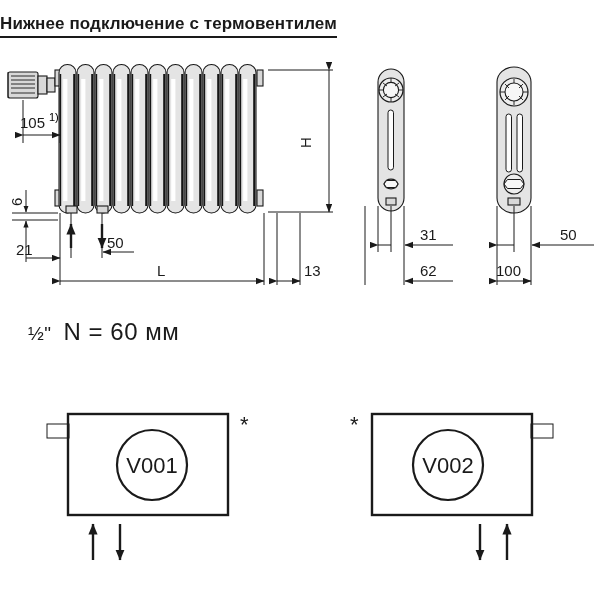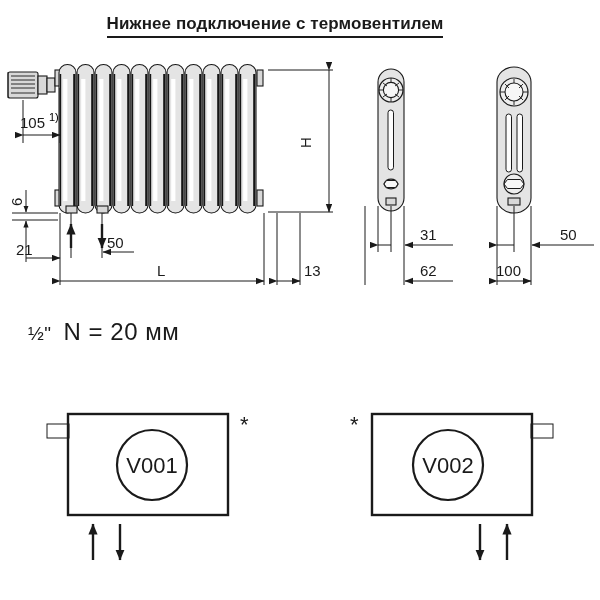--- a/index.html
+++ b/index.html
@@ -1,20 +1,20 @@
 <!DOCTYPE html>
 <html><head>
 <meta charset="utf-8">
 <style>
   html,body{margin:0;padding:0;background:#fff;}
   body{width:600px;height:600px;position:relative;overflow:hidden;
        font-family:"Liberation Sans",sans-serif;color:#1a1a1a;}
   .stage{position:absolute;inset:0;width:600px;height:600px;}
   svg{display:block;}
-  .title{position:absolute;left:0;top:14px;width:550px;text-align:center;
+  .title{position:absolute;left:0;top:14px;width:550px;
          font-size:17px;font-weight:bold;letter-spacing:.1px;}
   .title span{display:inline-block;border-bottom:2px solid #1a1a1a;padding-bottom:2px;}
   .ntext{position:absolute;left:28px;top:318px;font-size:21px;letter-spacing:.5px;white-space:nowrap;}
   .ntext .half{font-size:19px;}
   .ntext .nn{font-size:24px;margin-left:12px;}
   .dim{font-size:15px;fill:#1a1a1a;font-family:"Liberation Sans",sans-serif;}
   .dimS{font-size:11px;}
   .vlabel{font-size:22px;fill:#1a1a1a;font-family:"Liberation Sans",sans-serif;}
   .ast{font-size:22px;fill:#1a1a1a;font-family:"Liberation Sans",sans-serif;}
   .ln{stroke:#1a1a1a;stroke-width:1;fill:none;}
@@ -28,21 +28,21 @@
 </head>
 <body>
 
 <div class="stage">
 
   <div class="title">
     <span>Нижнее подключение с термовентилем</span>
   </div>
 
   <div class="ntext">
-    <span class="half">½"</span><span class="nn">N = 20 мм</span>
+    <span class="half">½"</span><span class="nn">N = 60 мм</span>
   </div>
 
   <svg width="600" height="600" viewBox="0 0 600 600">
     <defs>
       <marker id="ar" markerWidth="9" markerHeight="9" refX="8" refY="3.2" orient="auto" markerUnits="userSpaceOnUse">
         <path d="M0,0 L8.5,3.2 L0,6.4 z" fill="#1a1a1a"></path>
       </marker>
       <marker id="arS" markerWidth="7" markerHeight="7" refX="6.5" refY="2.6" orient="auto" markerUnits="userSpaceOnUse">
         <path d="M0,0 L7,2.6 L0,5.2 z" fill="#1a1a1a"></path>
       </marker>

